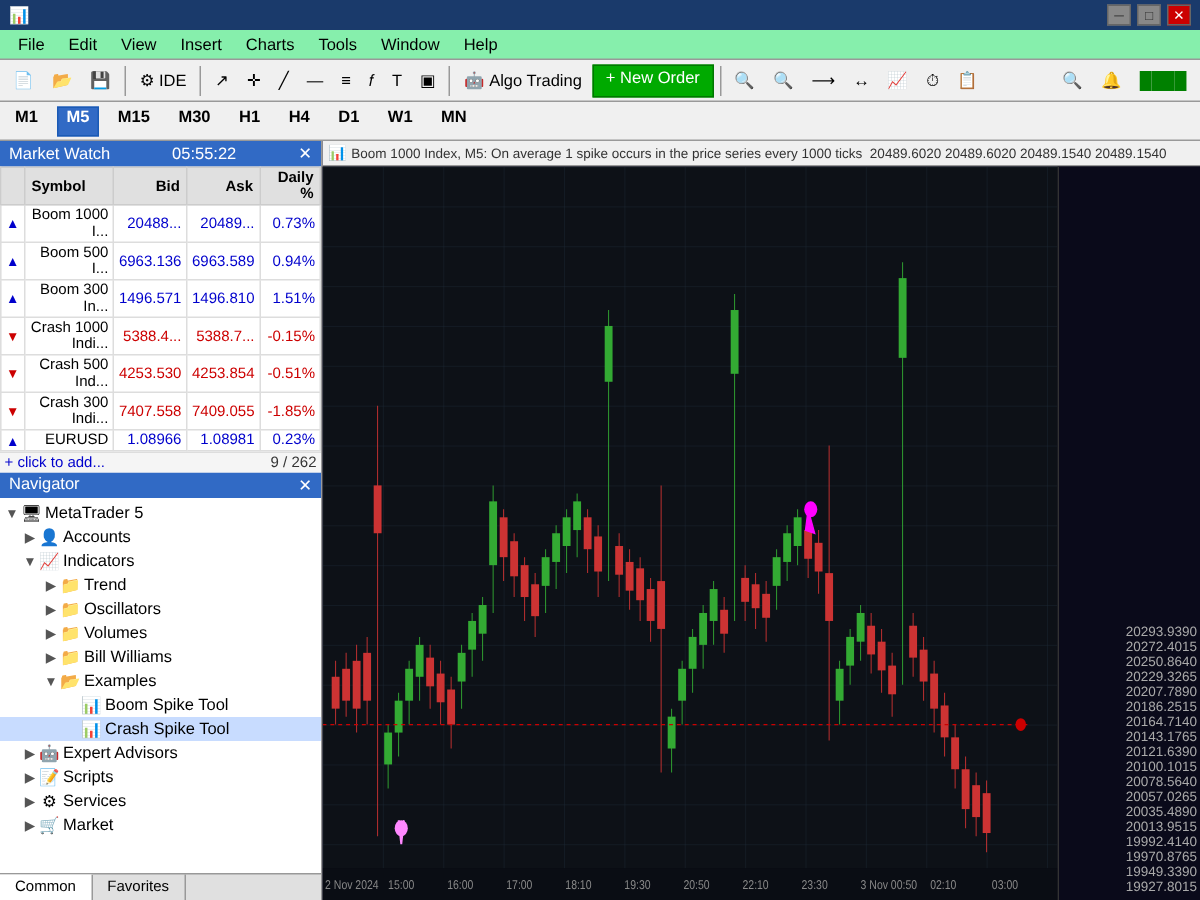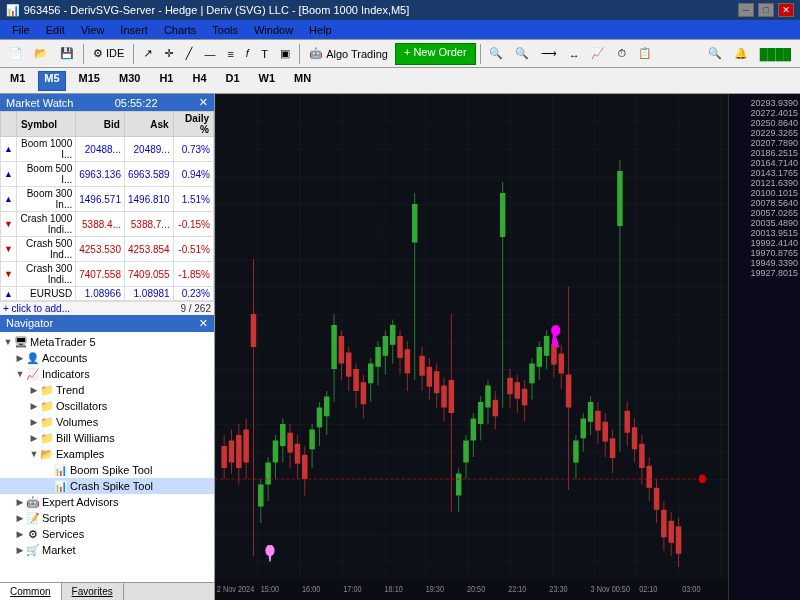--- a/index.html
+++ b/index.html
@@ -6,21 +6,21 @@
     body { width: 800px; height: 600px; overflow: hidden; font-family: 'Segoe UI', Tahoma, Geneva, Verdana, sans-serif; font-size: 11px; background: #c0c0c0; }
 
     
     .title-bar { background: #1a3a6b; color: white; height: 20px; display: flex; align-items: center; justify-content: space-between; padding: 0 6px; font-size: 11px; }
     .title-bar-left { display: flex; align-items: center; gap: 4px; }
     .title-bar-right { display: flex; gap: 4px; }
     .title-btn { width: 16px; height: 14px; background: #888; border: 1px solid #666; cursor: pointer; display: flex; align-items: center; justify-content: center; font-size: 9px; color: #333; }
     .title-btn.close { background: #c00; color: white; }
 
     
-    .menu-bar { background: #1d4ed8; height: 20px; display: flex; align-items: center; border-bottom: 1px solid #999; padding: 0 4px; }
+    .menu-bar { background: #86efac; height: 20px; display: flex; align-items: center; border-bottom: 1px solid #999; padding: 0 4px; }
     .menu-item { padding: 2px 8px; cursor: pointer; font-size: 11px; }
 
     
     .toolbar { background: #f0f0f0; height: 28px; display: flex; align-items: center; border-bottom: 1px solid #999; padding: 0 4px; gap: 2px; }
     .tb-btn { height: 22px; padding: 0 4px; background: #f0f0f0; border: 1px solid transparent; cursor: pointer; display: flex; align-items: center; font-size: 11px; }
     .tb-sep { width: 1px; height: 20px; background: #999; margin: 0 2px; }
     .tb-btn-green { background: #00aa00; color: white; border: 1px solid #007700; padding: 2px 8px; height: 22px; cursor: pointer; font-size: 11px; }
 
     
     .chart-toolbar { background: #f0f0f0; height: 26px; display: flex; align-items: center; border-bottom: 1px solid #999; padding: 0 4px; gap: 7px; }
@@ -59,47 +59,46 @@
     .nav-tree { padding: 2px 0; }
     .nav-item { display: flex; align-items: center; padding: 1px 2px; font-size: 11px; cursor: pointer; white-space: nowrap; }
     .nav-indent1 { padding-left: 14px; }
     .nav-indent2 { padding-left: 28px; }
     .nav-indent3 { padding-left: 42px; }
     .nav-icon { width: 14px; height: 14px; display: inline-flex; align-items: center; justify-content: center; font-size: 11px; margin-right: 2px; }
     .expand-icon { width: 12px; height: 12px; display: inline-flex; align-items: center; justify-content: center; font-size: 9px; color: #555; }
     .folder-icon { color: #e8a000; }
 
     
-    .nav-tabs { display: flex; border-top: 1px solid #999; background: #e0e0e0; text-decoration: underline; }
+    .nav-tabs { display: flex; border-top: 1px solid #999; background: #e0e0e0; }
     .nav-tab { padding: 3px 10px; font-size: 10px; cursor: pointer; border-right: 1px solid #999; }
     .nav-tab.active { background: white; }
 
     
     .chart-area { flex: 1; display: flex; flex-direction: column; background: #1a1a2e; overflow: hidden; }
     .chart-header { background: #f0f0f0; border-bottom: 1px solid #999; padding: 2px 4px; font-size: 10px; color: #333; white-space: nowrap; overflow: hidden; }
     .chart-inner { flex: 1; position: relative; background: #0a0a1a; display: flex; }
     .chart-canvas { flex: 1; position: relative; overflow: hidden; }
-    .price-scale { width: 72px; background: #0a0a1a; border-left: 1px solid #333; display: flex; flex-direction: column; justify-content: flex-start; padding: 4px 2px; }
+    .price-scale { width: 95px; background: #0a0a1a; border-left: 1px solid #333; display: flex; flex-direction: column; justify-content: flex-end; padding: 4px 2px; }
     .price-label { color: #aaa; font-size: 9px; text-align: right; }
 
     
     .chart-svg { position: absolute; top: 0; left: 0; width: 100%; height: 100%; }
 
     
     .nav-content::-webkit-scrollbar { width: 8px; }
     .nav-content::-webkit-scrollbar-track { background: #e0e0e0; }
     .nav-content::-webkit-scrollbar-thumb { background: #aaa; }
   </style>
 </head>
 <body>
 
 <div class="title-bar">
   <div class="title-bar-left">
     <span>📊</span>
-    <span>963456 - DerivSVG-Server - Hedge | Deriv (SVG) LLC - [Boom 1000 Index,M5]</span>
   </div>
   <div class="title-bar-right">
     <div class="title-btn">─</div>
     <div class="title-btn">□</div>
     <div class="title-btn close">✕</div>
   </div>
 </div>
 
 <div class="menu-bar">
   <div class="menu-item">File</div>
@@ -333,20 +332,24 @@
       </div>
 
       <div class="nav-tabs">
         <div class="nav-tab active">Common</div>
         <div class="nav-tab">Favorites</div>
       </div>
     </div>
   </div>
 
   <div class="chart-area">
+    <div class="chart-header">
+      <span>📊</span>
+      <span style="font-size:9px;color:#333;"> Boom 1000 Index, M5: On average 1 spike occurs in the price series every 1000 ticks&nbsp;&nbsp;20489.6020&nbsp;20489.6020&nbsp;20489.1540&nbsp;20489.1540</span>
+    </div>
     <div class="chart-inner">
       <div class="chart-canvas">
 
         <svg class="chart-svg" viewBox="0 0 560 460" preserveAspectRatio="none" style="background: linear-gradient(to bottom, #0d1117 0%, #0d1117 100%);">
 
           <defs>
             <pattern id="grid" width="46" height="25" patternUnits="userSpaceOnUse">
               <path d="M 46 0 L 0 0 0 25" fill="none" stroke="#1e2a3a" stroke-width="0.5"></path>
             </pattern>
           </defs>

